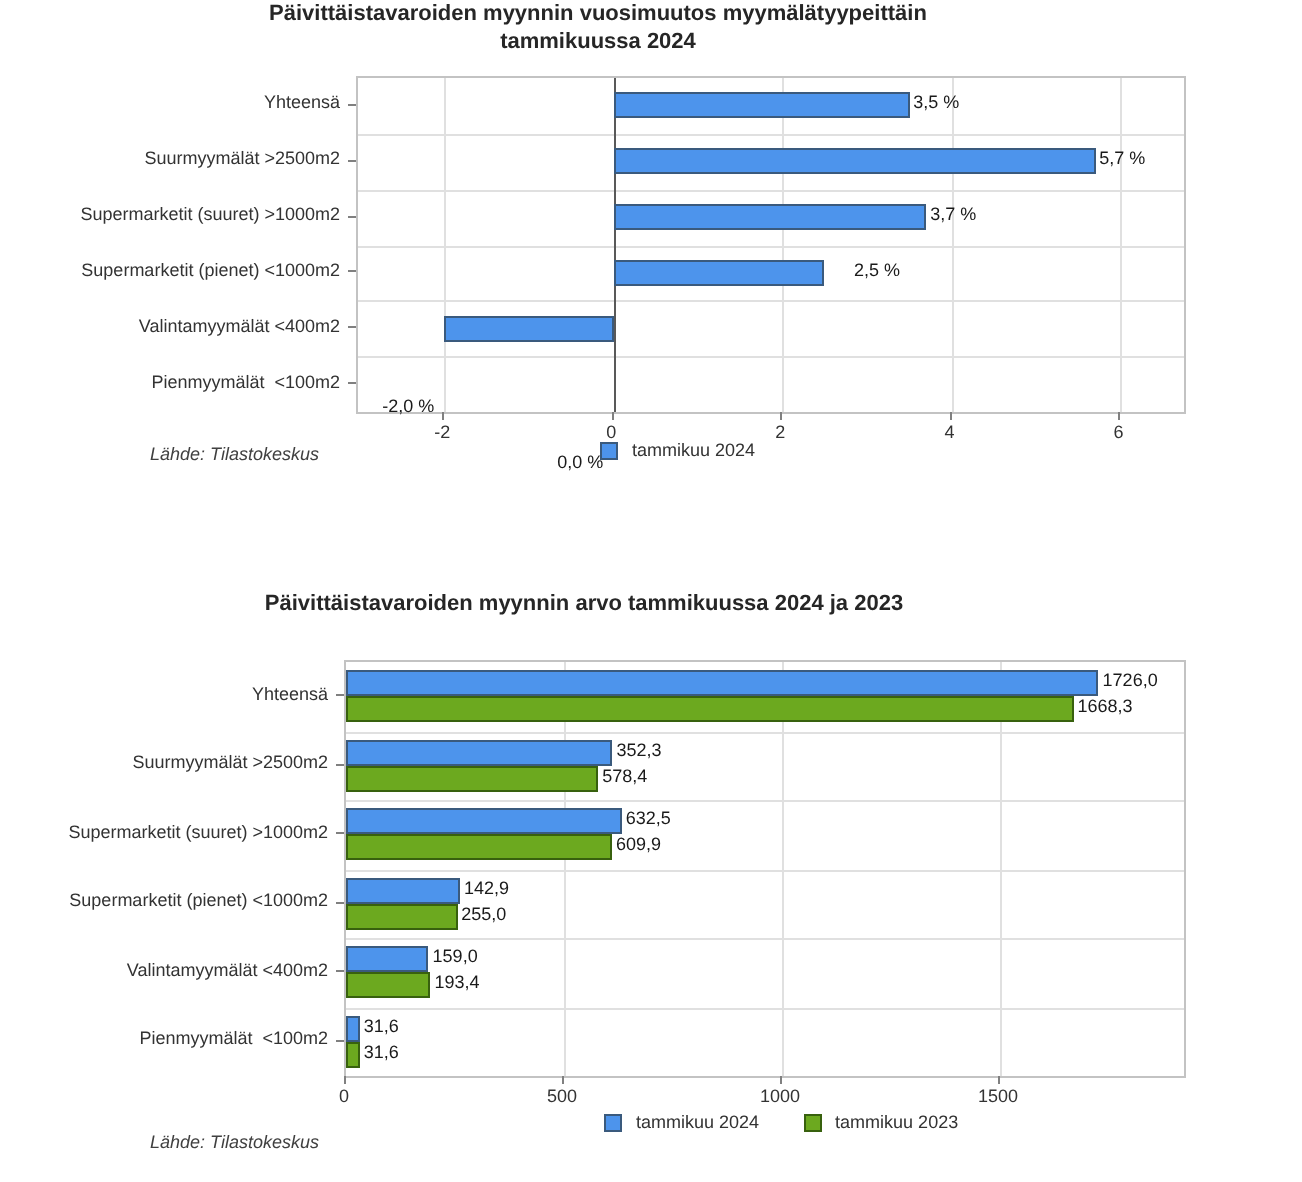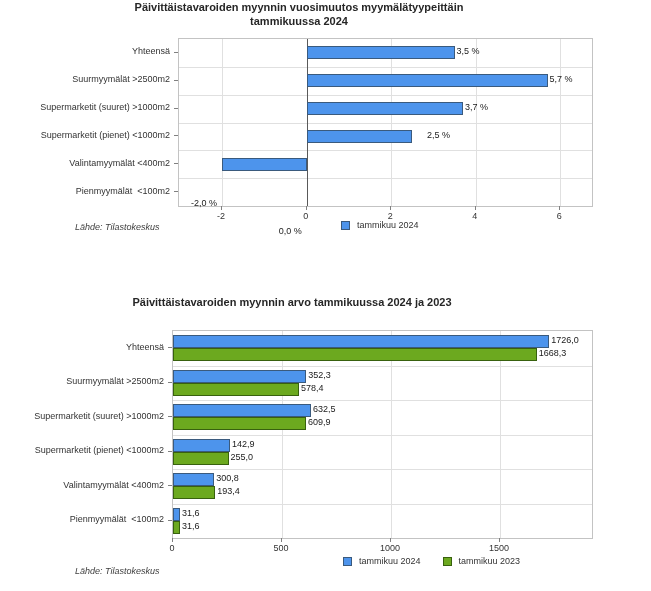--- a/index.html
+++ b/index.html
@@ -14,21 +14,21 @@
   .gridh{height:1px;left:0;}
   .zeroline{position:absolute;width:1px;top:0;background:#595959;}
   .bar{position:absolute;box-sizing:border-box;border:1px solid;}
   .cat-label{position:absolute;text-align:right;font-size:9px;color:#333333;
              white-space:pre;line-height:11px;}
   .cat-tick{position:absolute;width:4px;height:1px;background:#808080;}
   .x-tick{position:absolute;width:1px;height:4px;background:#808080;}
   .x-label{position:absolute;width:40px;text-align:center;font-size:9px;color:#333333;line-height:11px;}
   .val-label{position:absolute;font-size:9px;color:#1a1a1a;line-height:11px;white-space:nowrap;}
   .val-label.neg{text-align:right;margin-top:40px;}
-  .legend{position:absolute;display:flex;flex-direction:row;align-items:center;gap:22px;margin-left:41px;}
+  .legend{position:absolute;display:flex;flex-direction:row;align-items:center;gap:22px;}
   .legend-entry{display:flex;align-items:center;gap:7px;}
   .legend-swatch{width:9px;height:9px;box-sizing:border-box;border:1px solid;}
   .source{position:absolute;font-size:9px;font-style:italic;color:#404040;white-space:nowrap;}
 </style>
 </head>
 <body>
 
 <div class="fig" id="fig0" style="top:0;height:245px;">
   <div class="fig-title" style="left:16px;width:566px;">
     <div>Päivittäistavaroiden myynnin vuosimuutos myymälätyypeittäin</div>
@@ -143,21 +143,21 @@
     <div class="cat-label" style="left: 0px; width: 164px; top: 158.3px;">Supermarketit (pienet) &lt;1000m2</div>
     <div class="cat-tick" style="left: 168px; top: 164px;"></div>
     <div class="cat-label" style="left: 0px; width: 164px; top: 192.8px;">Valintamyymälät &lt;400m2</div>
     <div class="cat-tick" style="left: 168px; top: 198px;"></div>
     <div class="cat-label" style="left: 0px; width: 164px; top: 227.3px;">Pienmyymälät  &lt;100m2</div>
     <div class="cat-tick" style="left: 168px; top: 233px;"></div>
     <div class="val-label" style="left: 551.3px; top: 48.3px;">1726,0</div>
     <div class="val-label" style="left: 308.2px; top: 82.8px;">352,3</div>
     <div class="val-label" style="left: 312.9px; top: 117.3px;">632,5</div>
     <div class="val-label" style="left: 232px; top: 151.8px;">142,9</div>
-    <div class="val-label" style="left: 216.3px; top: 186.3px;">300,8</div>
+    <div class="val-label" style="left: 216.3px; top: 186.3px;">159,0</div>
     <div class="val-label" style="left: 181.9px; top: 220.8px;">31,6</div>
     <div class="val-label" style="left: 538.7px; top: 61.3px;">1668,3</div>
     <div class="val-label" style="left: 301.1px; top: 95.8px;">578,4</div>
     <div class="val-label" style="left: 308px; top: 130.3px;">609,9</div>
     <div class="val-label" style="left: 230.6px; top: 164.8px;">255,0</div>
     <div class="val-label" style="left: 217.2px; top: 199.3px;">193,4</div>
     <div class="val-label" style="left: 181.9px; top: 233.8px;">31,6</div>
   </div>
 
 </body></html>

